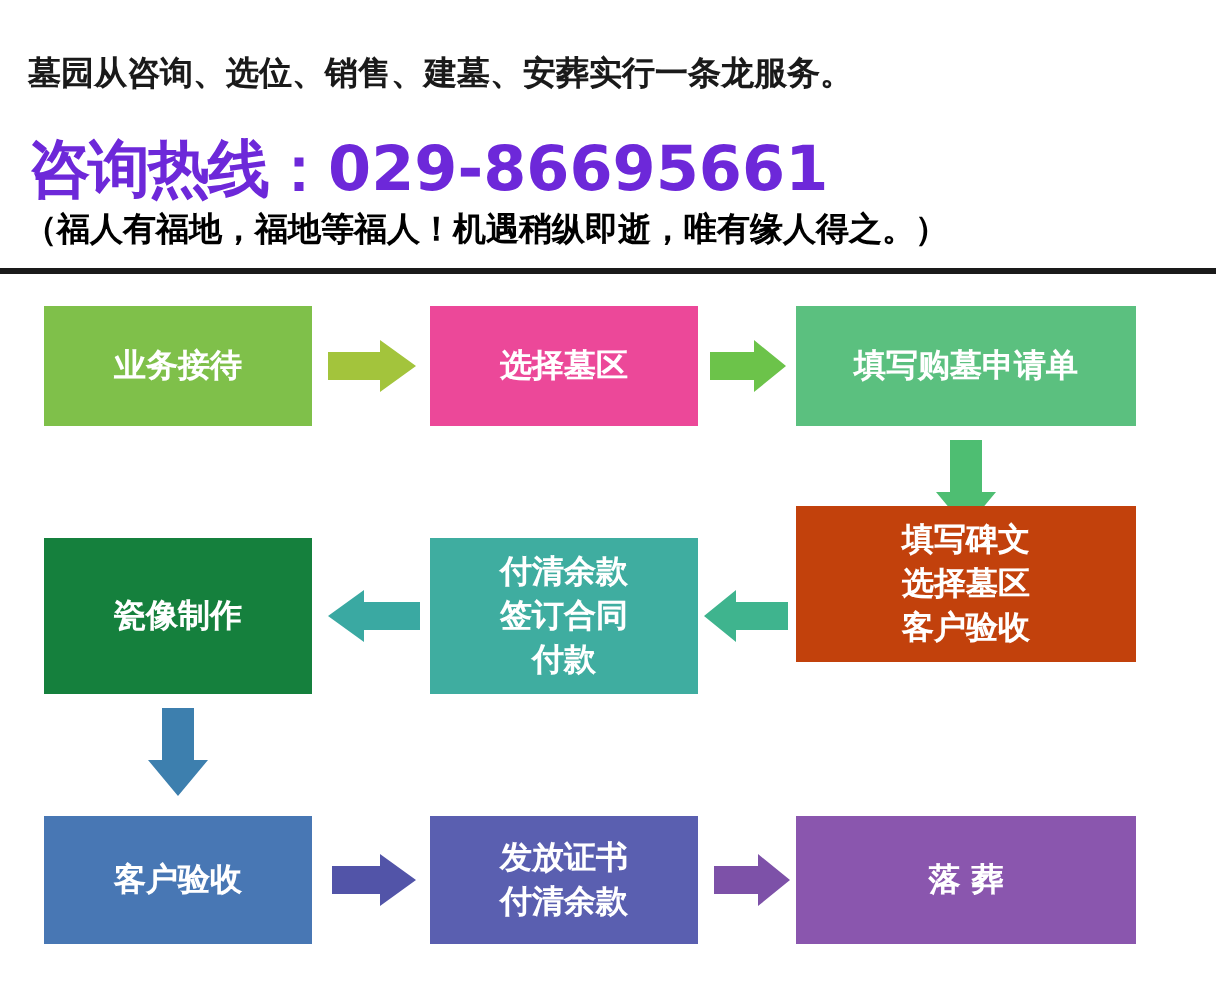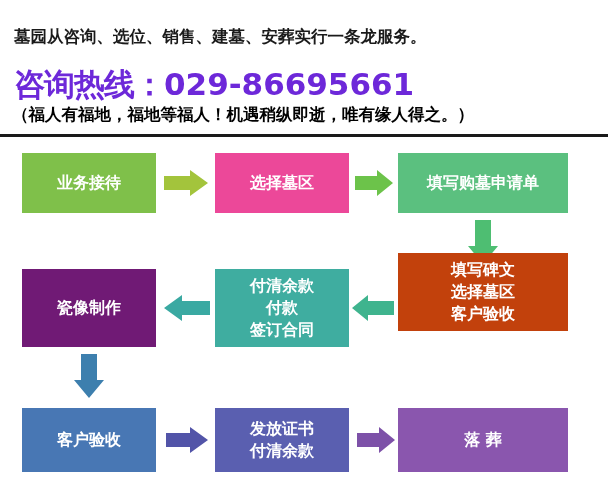--- a/index.html
+++ b/index.html
@@ -149,32 +149,32 @@
 
   <div class="arrow" style="left:352px; top:283px;">
     <svg width="42" height="26" viewBox="0 0 42 26">
       <polygon points="42,6 16,6 16,0 0,13 16,26 16,20 42,20" fill="#3fb48e"></polygon>
     </svg>
   </div>
 
   <div class="node" style="left:215px; top:257px; width:134px; height:78px; background:#3fada0;">
     <span class="lines">
       <span class="ln">付清余款</span>
+      <span class="ln">签订合同</span>
       <span class="ln">付款</span>
-      <span class="ln">签订合同</span>
     </span>
   </div>
 
   <div class="arrow" style="left:164px; top:283px;">
     <svg width="46" height="26" viewBox="0 0 46 26">
       <polygon points="46,6 18,6 18,0 0,13 18,26 18,20 46,20" fill="#3aa9a2"></polygon>
     </svg>
   </div>
 
-  <div class="node" style="left:22px; top:257px; width:134px; height:78px; background:#701a75;">
+  <div class="node" style="left:22px; top:257px; width:134px; height:78px; background:#15803d;">
     <span class="lines">
       <span class="ln">瓷像制作</span>
     </span>
   </div>
 
   <div class="arrow" style="left:74px; top:342px;">
     <svg width="30" height="44" viewBox="0 0 30 44">
       <polygon points="7,0 23,0 23,26 30,26 15,44 0,26 7,26" fill="#3d7fae"></polygon>
     </svg>
   </div>

